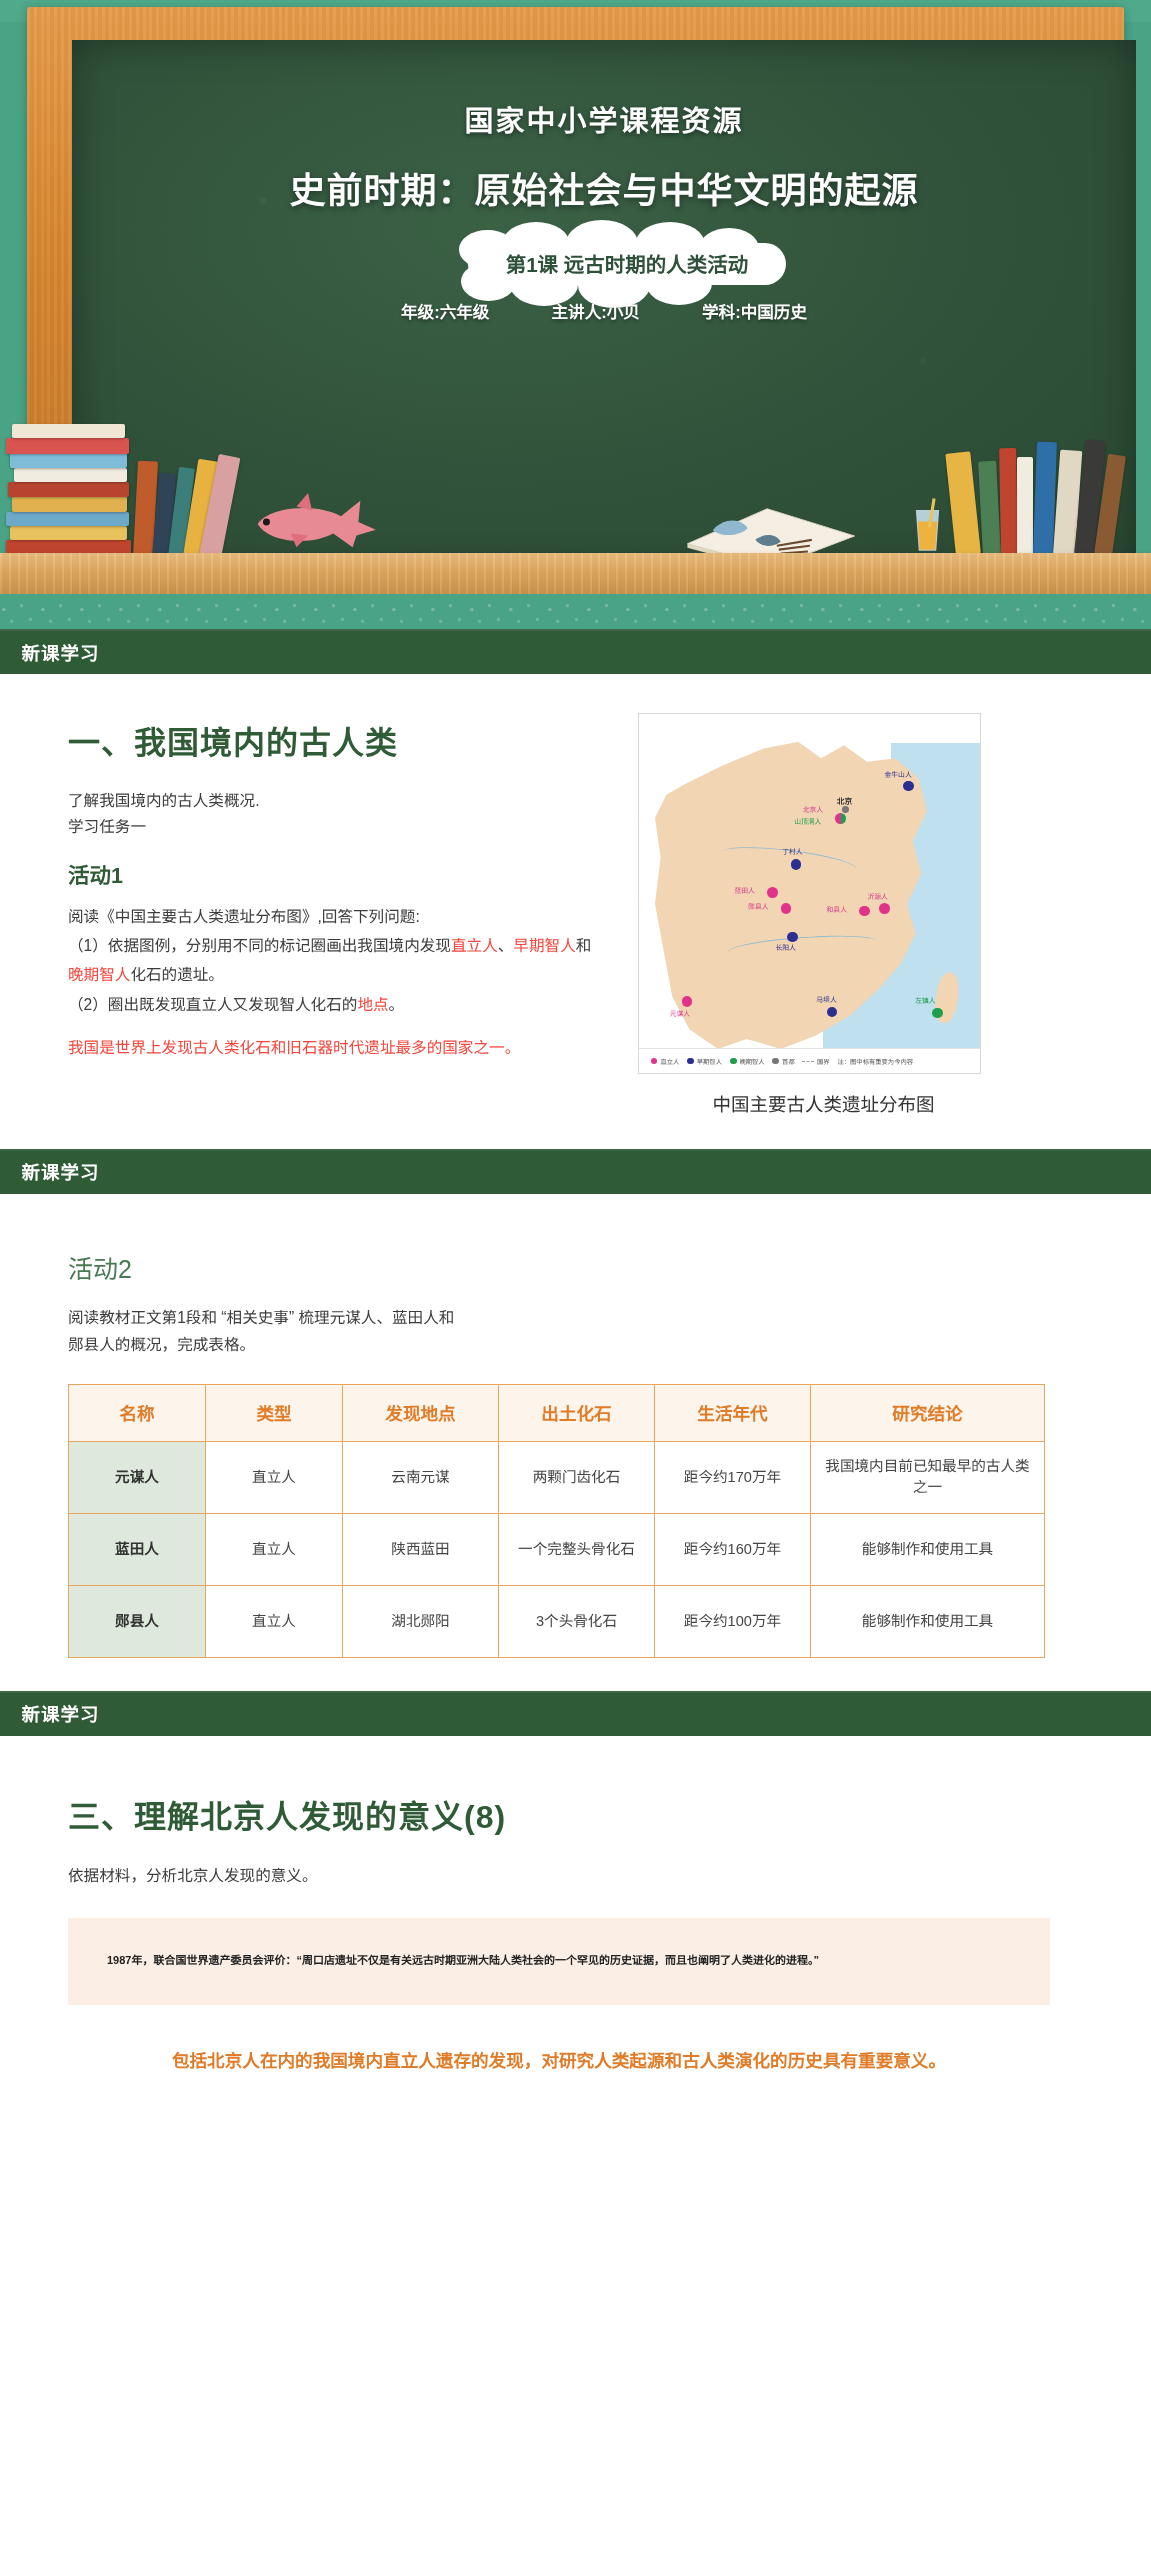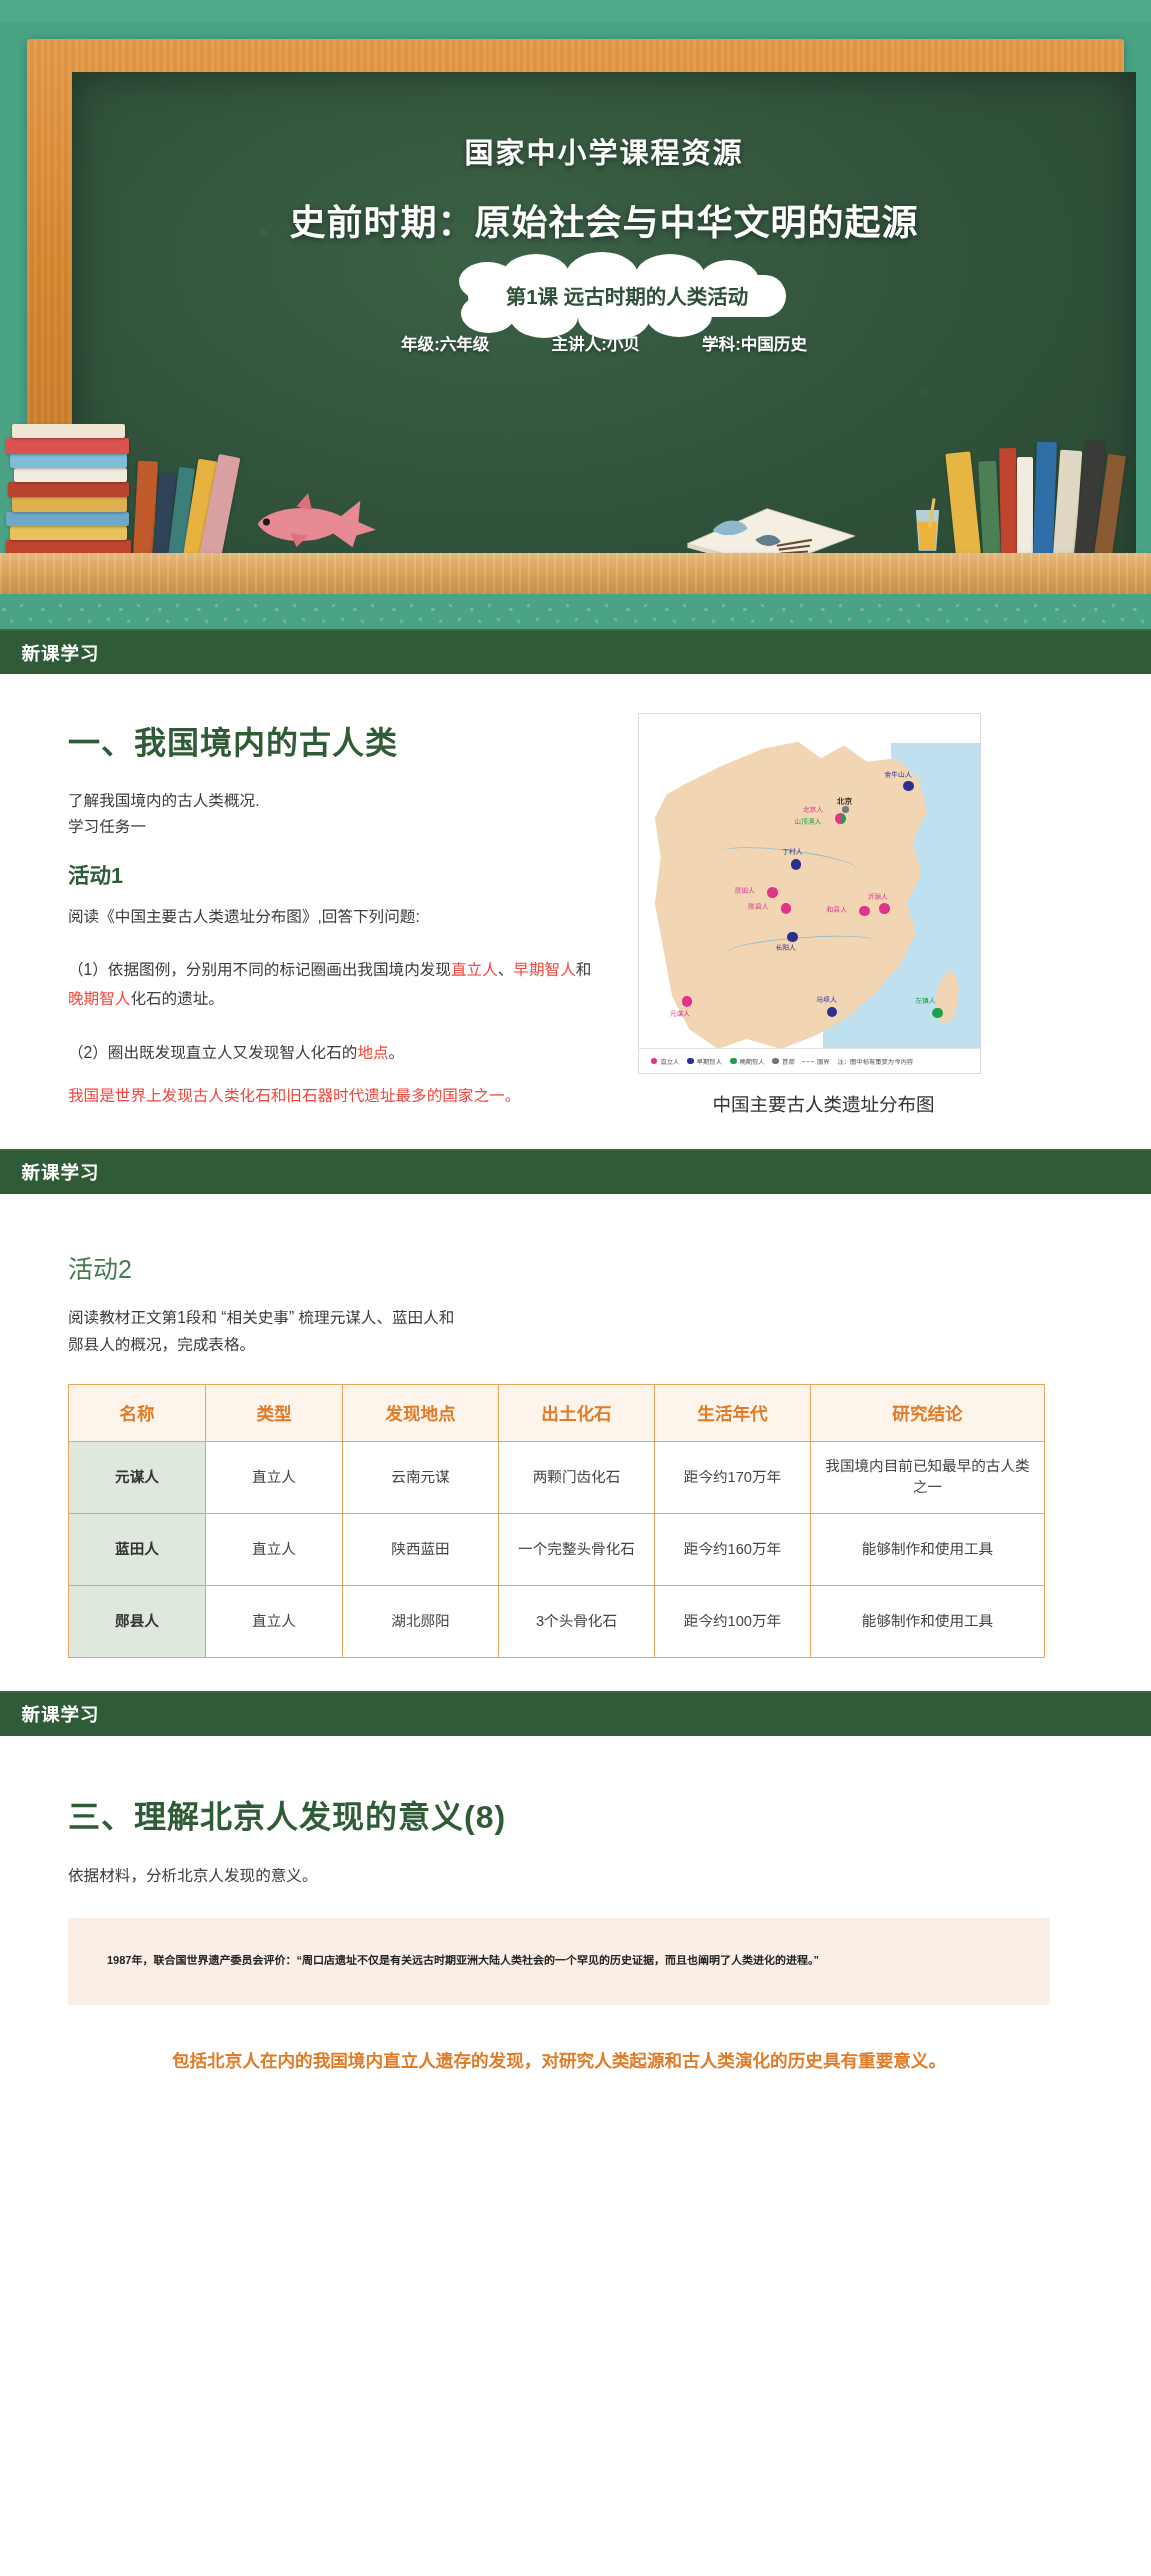--- a/index.html
+++ b/index.html
@@ -14,21 +14,21 @@
   .cover {
     position: relative;
     width: 1151px;
     height: 629px;
     background: #49a384;
     overflow: hidden;
   }
   .cover-teal-top { position:absolute; left:0; top:0; width:100%; height:21.5px; background:#4fa98a; }
   .board-frame {
     position: absolute;
-    left: 27px; top: 39px;
+    left: 27px; top: 7px;
     width: 1097px; height: 554px;
     background: linear-gradient(180deg,#e59a4a 0%, #d8872f 40%, #c4762a 100%);
     border-radius: 3.9px;
     box-shadow: 0 2.9px 9.8px rgba(0,0,0,.25);
   }
   .board-frame::before{
     content:""; position:absolute; left:0; top:0; width:100%; height:25px;
     background: repeating-linear-gradient(90deg,#eba košík 0,#e8a košík 0);
   }
   .board-wood-grain{
@@ -128,21 +128,21 @@
   .slide-pad { padding: 39px 68px 33px 68px; }
 
   .sec-heading {
     color:#2f5b36; font-size: 32px; font-weight: bold; letter-spacing: 1px;
     margin-bottom: 25px;
   }
   .body-text { color:#3c3c3c; font-size:15.6px; line-height: 1.75; }
   .task-line { color:#3c3c3c; font-size:15.6px; line-height:1.7; }
   .sub-heading { color:#2f5b36; font-size:21.5px; font-weight:bold; margin: 17.6px 0 13.7px 0; }
   .sub-heading-light { color:#4a7a53; font-size:25px; font-weight:normal; margin: 0 0 19.5px 0; }
-  .q-item { color:#3c3c3c; font-size:15.6px; line-height:1.8; margin-top:26px; }
+  .q-item { color:#3c3c3c; font-size:15.6px; line-height:1.8; margin-top:2px; }
   .red { color:#f4463c; }
   .orange-note { color:#f4463c; font-size:15.6px; line-height:1.8; margin-top: 15.6px; }
 
   .slide1-cols { display:flex; gap: 29px; }
   .slide1-left { width: 527px; padding-top: 3.9px;}
   .slide1-right { width: 371px; margin-left: 14px; }
 
   
   .map-box {
     width: 343px; height: 361px; border:1px solid #d9d9d9; background:#ffffff;

